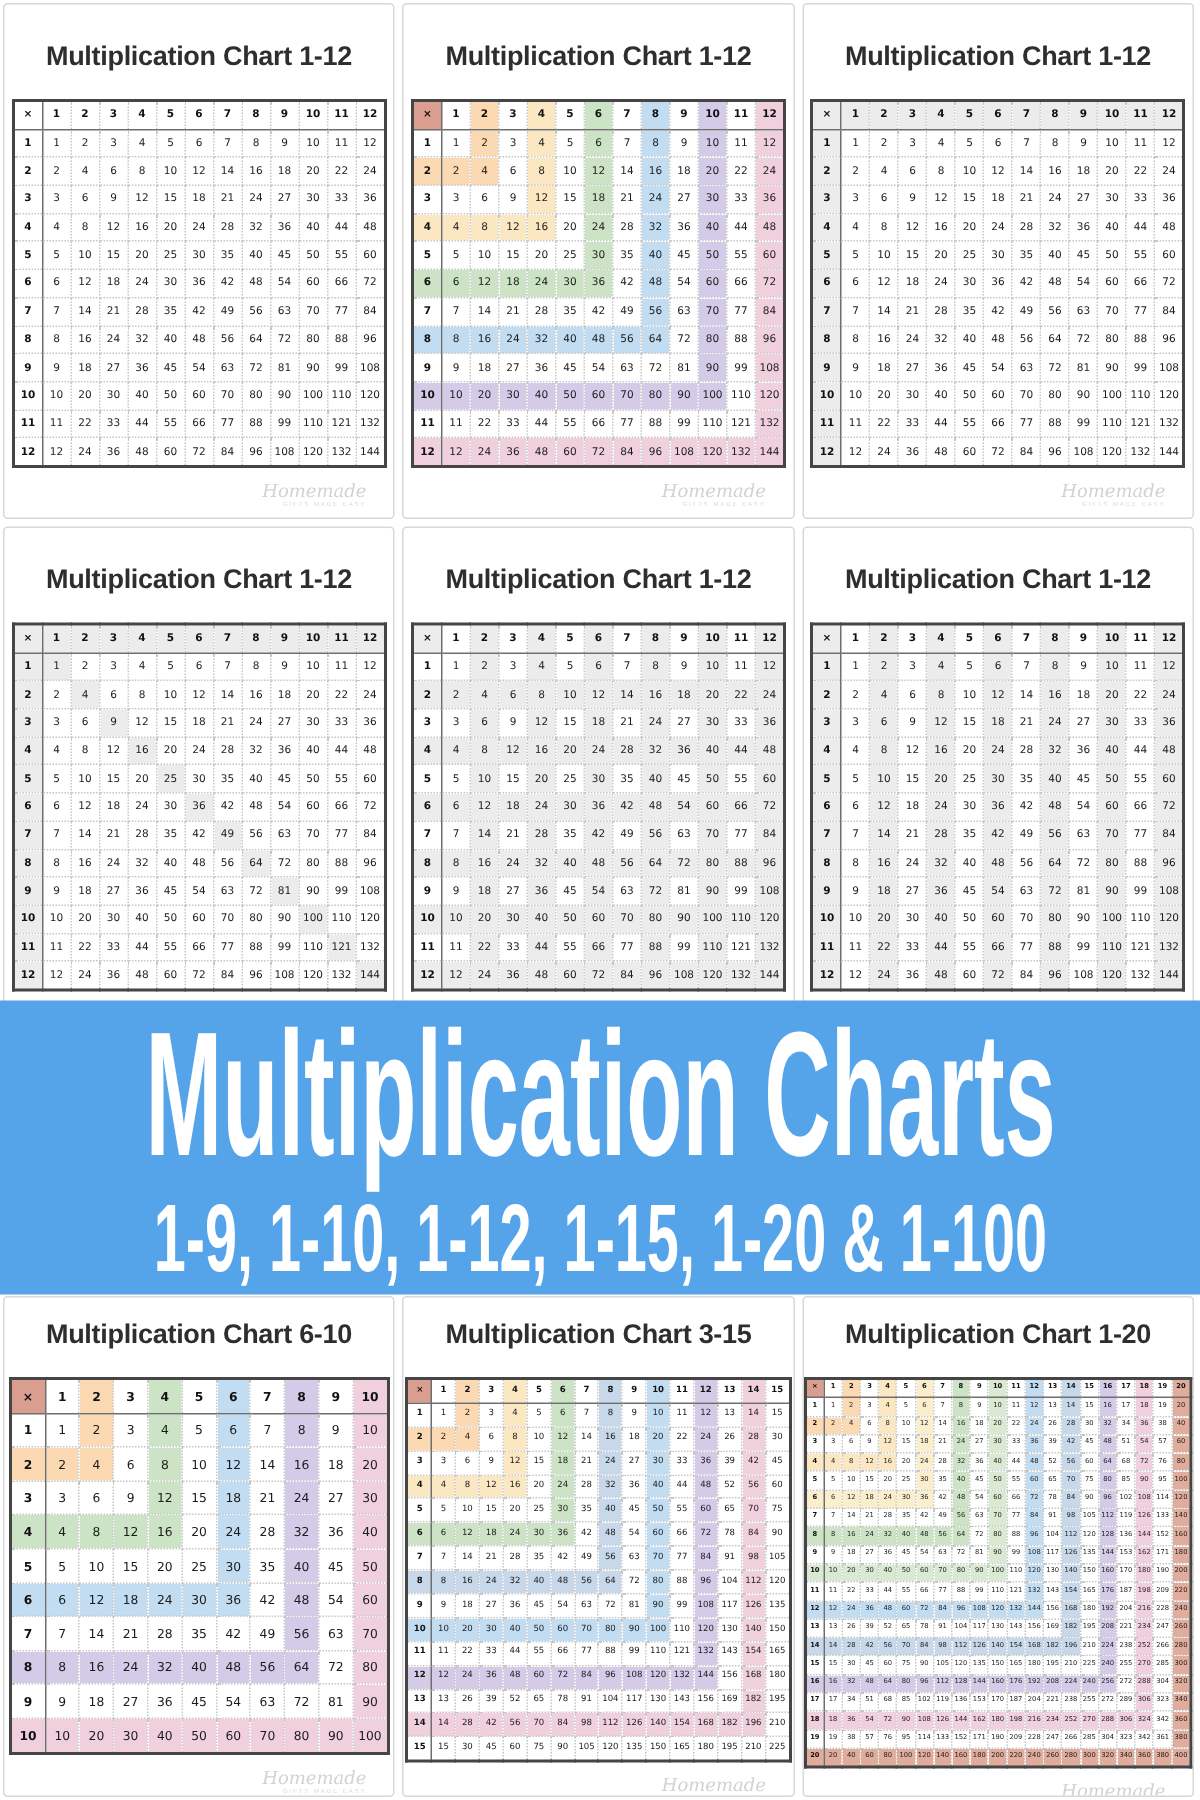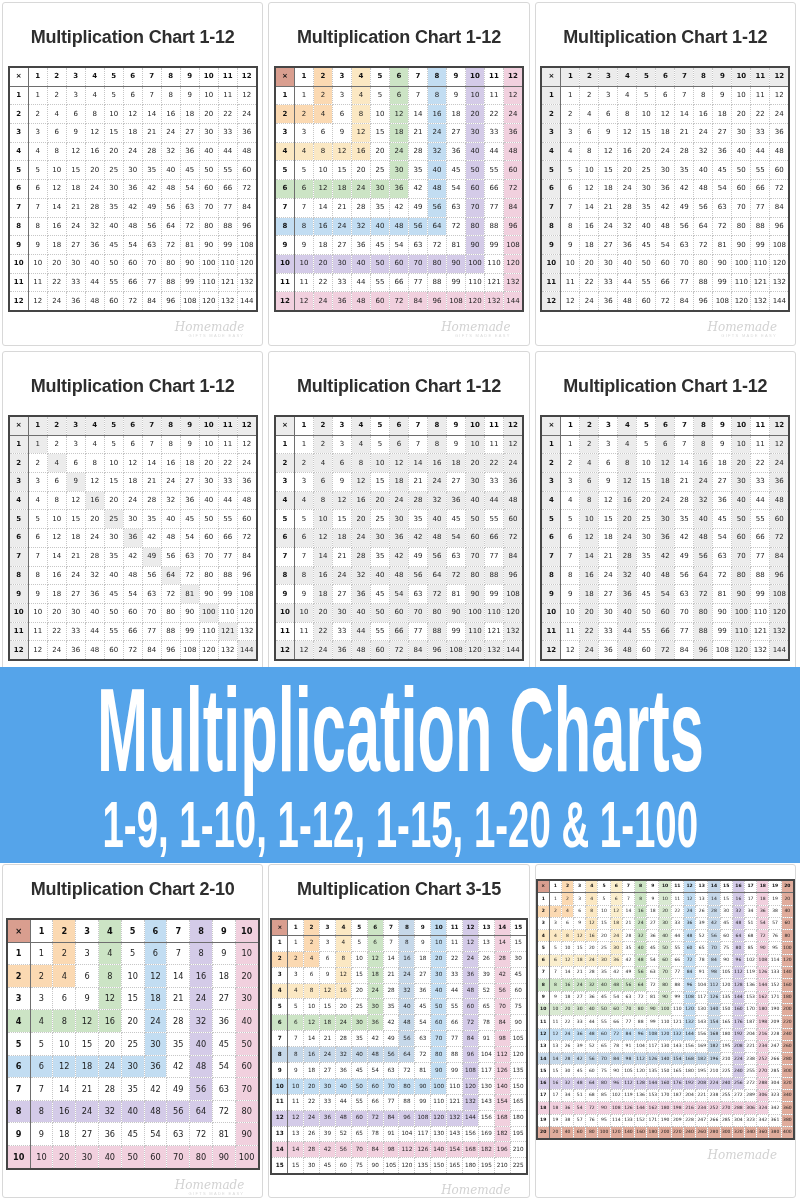--- a/index.html
+++ b/index.html
@@ -1274,21 +1274,21 @@
           </tr>
         </tbody>
       </table>
     <div class="watermark">
       <div class="wm-script">Homemade</div>
       <div class="wm-caption">GIFTS MADE EASY</div>
     </div>
   </div>
 
   <div class="tile r3">
-    <div class="card-title">Multiplication Chart 2-10</div>
+    <div class="card-title">Multiplication Chart 6-10</div>
     <table class="mult n11">
         <tbody>
           <tr>
             <td class="hdr" style="background:#d99e8f">×</td>
             <td class="hdr">1</td>
             <td class="hdr" style="background:#fbd9b2">2</td>
             <td class="hdr">3</td>
             <td class="hdr" style="background:#cce4c5">4</td>
             <td class="hdr">5</td>
             <td class="hdr" style="background:#c2ddf2">6</td>
@@ -1729,20 +1729,21 @@
           </tr>
         </tbody>
       </table>
     <div class="watermark">
       <div class="wm-script">Homemade</div>
       <div class="wm-caption">GIFTS MADE EASY</div>
     </div>
   </div>
 
   <div class="tile r3">
+    <div class="card-title">Multiplication Chart 1-20</div>
     <table class="mult n21">
         <tbody>
           <tr>
             <td class="hdr" style="background:#d99e8f">×</td>
             <td class="hdr">1</td>
             <td class="hdr" style="background:#fbd9b2">2</td>
             <td class="hdr">3</td>
             <td class="hdr" style="background:#fbe8c3">4</td>
             <td class="hdr">5</td>
             <td class="hdr" style="background:#faeecd">6</td>

